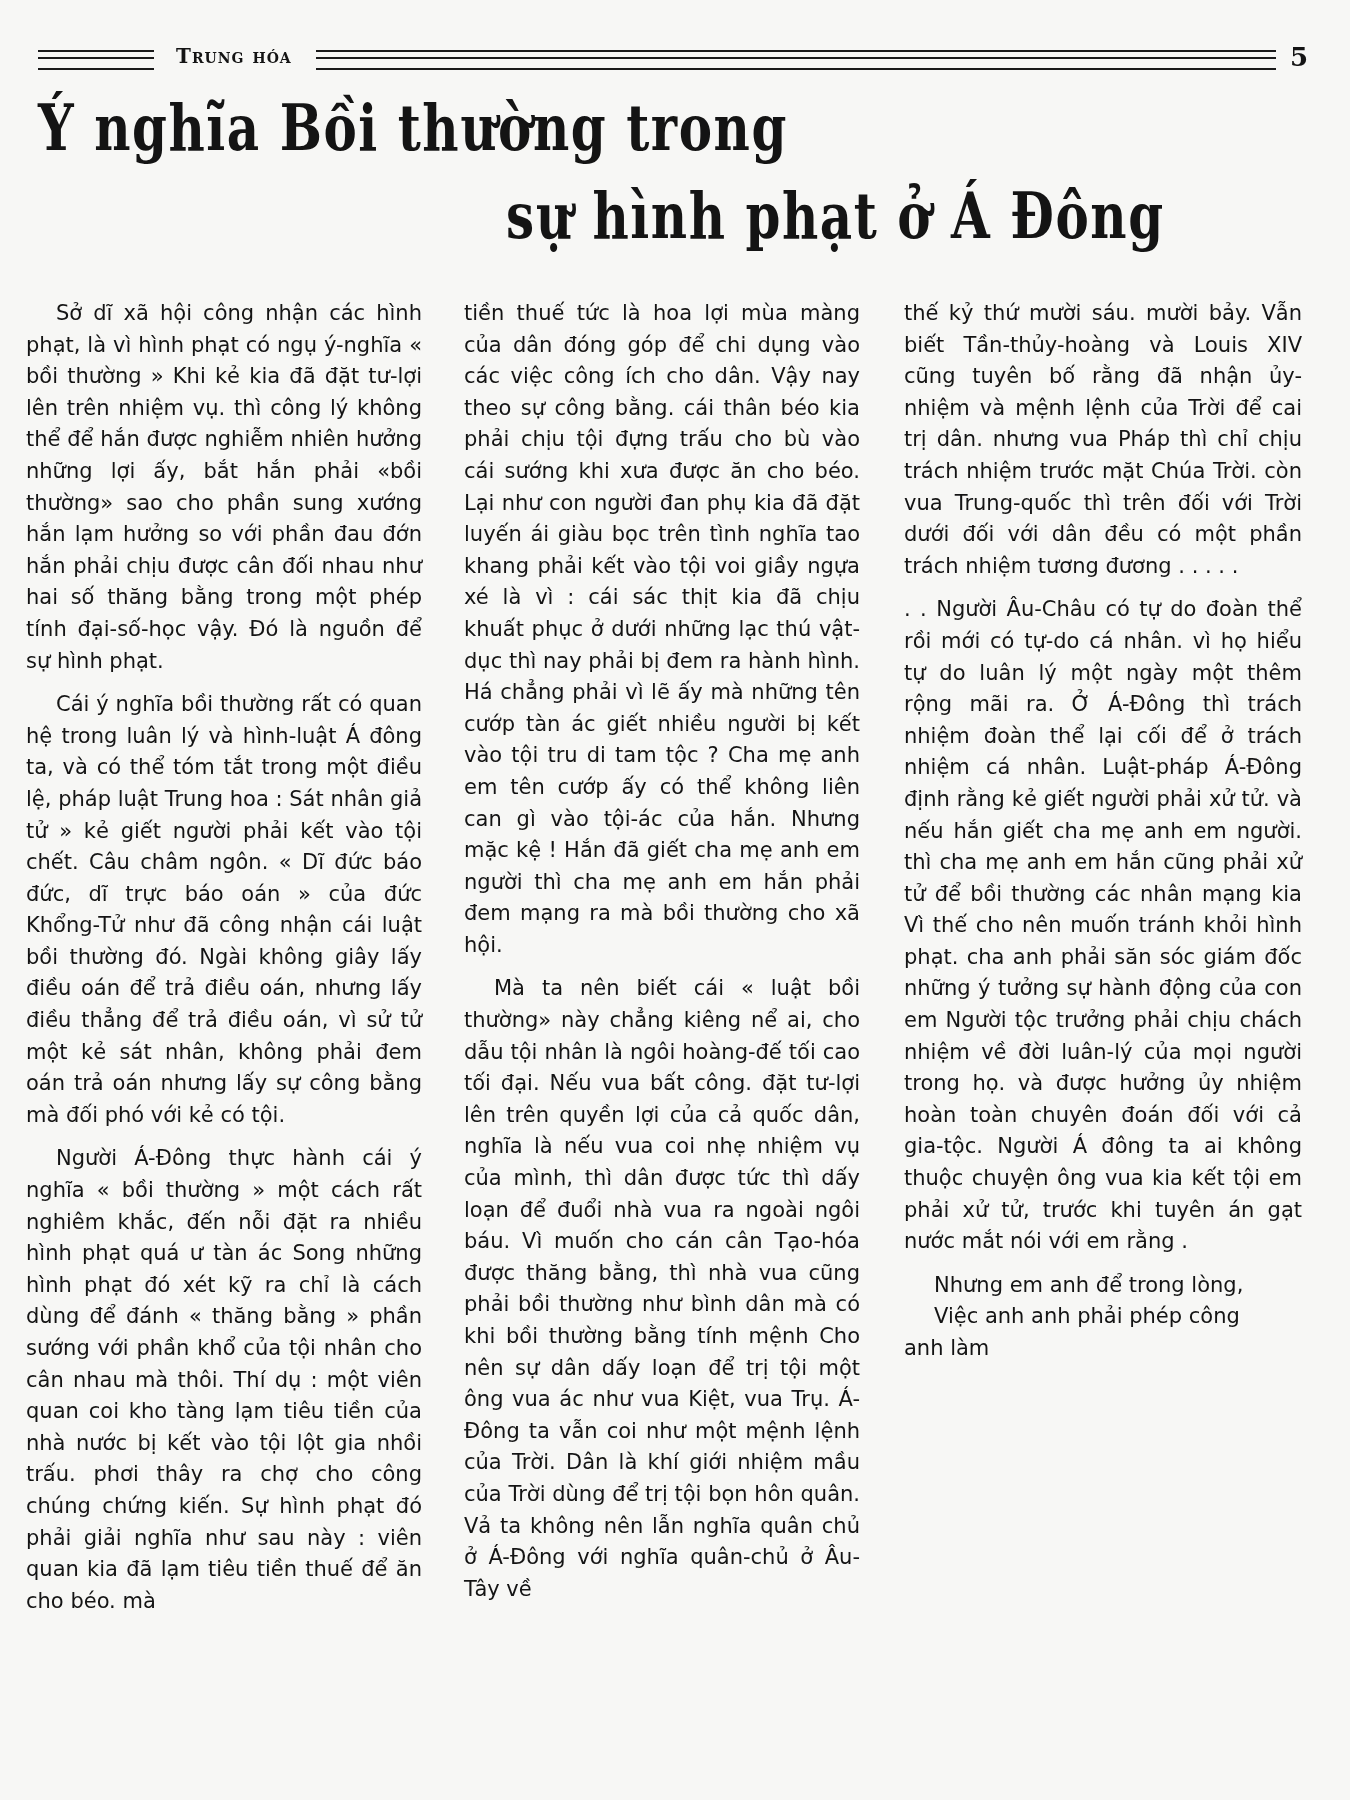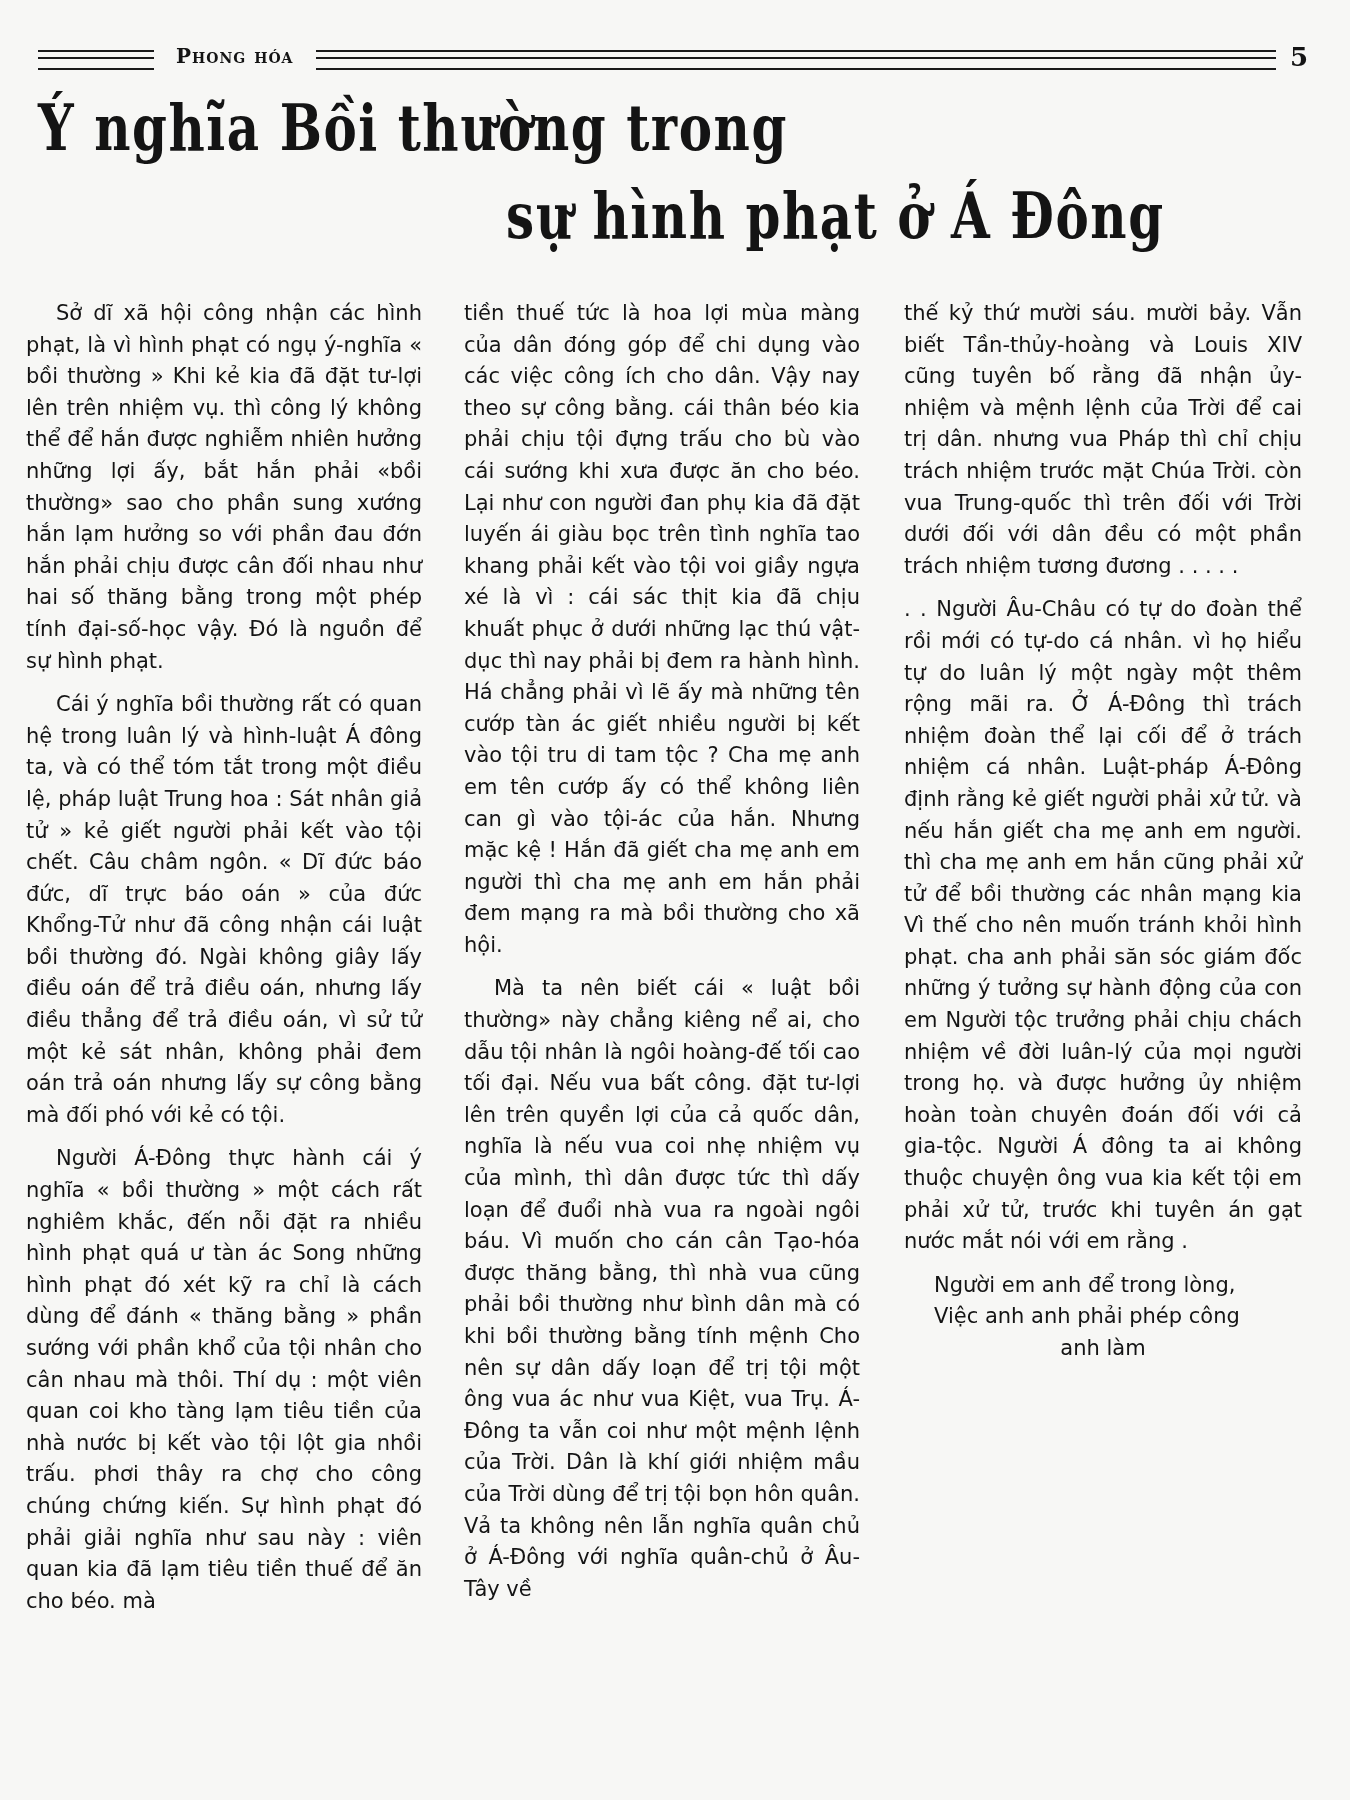--- a/index.html
+++ b/index.html
@@ -41,29 +41,29 @@
     position: absolute; top: 298px; width: 396px;
     font-family: "DejaVu Sans", sans-serif; font-size: 21px;
     line-height: 31.6px; text-align: justify;
   }
   .col-1 { left: 26px; }
   .col-2 { left: 464px; width: 396px; }
   .col-3 { left: 904px; width: 398px; }
   .col p { margin: 0 0 12px 0; text-indent: 30px; }
   .col p.cont { text-indent: 0; }
   .verse { margin: 0 0 12px 0; }
-  .verse div { text-align: center; }
+  .verse div { text-align: left; }
   .verse .v1, .verse .v2 { text-align: left; padding-left: 30px; }
 </style>
 </head>
 <body>
 
 <div class="header">
   <div class="rules-left"></div>
-  <div class="masthead">Phong hóa</div>
+  <div class="masthead">Trung hóa</div>
   <div class="rules-right"></div>
   <div class="page-num">5</div>
 </div>
 
 <div class="title title-1">Ý nghĩa Bồi thường trong</div>
 <div class="title title-2">sự hình phạt ở Á Đông</div>
 
 <div class="col col-1">
   <p>Sở dĩ xã hội công nhận các hình phạt, là vì hình phạt có ngụ ý-nghĩa « bồi thường » Khi kẻ kia đã đặt tư-lợi lên trên nhiệm vụ. thì công lý không thể để hắn được nghiễm nhiên hưởng những lợi ấy, bắt hắn phải «bồi thường» sao cho phần sung xướng hắn lạm hưởng so với phần đau đớn hắn phải chịu được cân đối nhau như hai số thăng bằng trong một phép tính đại-số-học vậy. Đó là nguồn để sự hình phạt.</p>
   <p>Cái ý nghĩa bồi thường rất có quan hệ trong luân lý và hình-luật Á đông ta, và có thể tóm tắt trong một điều lệ, pháp luật Trung hoa : Sát nhân giả tử » kẻ giết người phải kết vào tội chết. Câu châm ngôn. « Dĩ đức báo đức, dĩ trực báo oán » của đức Khổng-Tử như đã công nhận cái luật bồi thường đó. Ngài không giây lấy điều oán để trả điều oán, nhưng lấy điều thẳng để trả điều oán, vì sử tử một kẻ sát nhân, không phải đem oán trả oán nhưng lấy sự công bằng mà đối phó với kẻ có tội.</p>
@@ -72,17 +72,17 @@
 
 <div class="col col-2">
   <p class="cont">tiền thuế tức là hoa lợi mùa màng của dân đóng góp để chi dụng vào các việc công ích cho dân. Vậy nay theo sự công bằng. cái thân béo kia phải chịu tội đựng trấu cho bù vào cái sướng khi xưa được ăn cho béo. Lại như con người đan phụ kia đã đặt luyến ái giàu bọc trên tình nghĩa tao khang phải kết vào tội voi giầy ngựa xé là vì : cái sác thịt kia đã chịu khuất phục ở dưới những lạc thú vật-dục thì nay phải bị đem ra hành hình. Há chẳng phải vì lẽ ấy mà những tên cướp tàn ác giết nhiều người bị kết vào tội tru di tam tộc ? Cha mẹ anh em tên cướp ấy có thể không liên can gì vào tội-ác của hắn. Nhưng mặc kệ ! Hắn đã giết cha mẹ anh em người thì cha mẹ anh em hắn phải đem mạng ra mà bồi thường cho xã hội.</p>
   <p>Mà ta nên biết cái « luật bồi thường» này chẳng kiêng nể ai, cho dẫu tội nhân là ngôi hoàng-đế tối cao tối đại. Nếu vua bất công. đặt tư-lợi lên trên quyền lợi của cả quốc dân, nghĩa là nếu vua coi nhẹ nhiệm vụ của mình, thì dân được tức thì dấy loạn để đuổi nhà vua ra ngoài ngôi báu. Vì muốn cho cán cân Tạo-hóa được thăng bằng, thì nhà vua cũng phải bồi thường như bình dân mà có khi bồi thường bằng tính mệnh Cho nên sự dân dấy loạn để trị tội một ông vua ác như vua Kiệt, vua Trụ. Á-Đông ta vẫn coi như một mệnh lệnh của Trời. Dân là khí giới nhiệm mầu của Trời dùng để trị tội bọn hôn quân. Vả ta không nên lẫn nghĩa quân chủ ở Á-Đông với nghĩa quân-chủ ở Âu-Tây về</p>
 </div>
 
 <div class="col col-3">
   <p class="cont">thế kỷ thứ mười sáu. mười bảy. Vẫn biết Tần-thủy-hoàng và Louis XIV cũng tuyên bố rằng đã nhận ủy-nhiệm và mệnh lệnh của Trời để cai trị dân. nhưng vua Pháp thì chỉ chịu trách nhiệm trước mặt Chúa Trời. còn vua Trung-quốc thì trên đối với Trời dưới đối với dân đều có một phần trách nhiệm tương đương . . . . .</p>
   <p class="cont">. . Người Âu-Châu có tự do đoàn thể rồi mới có tự-do cá nhân. vì họ hiểu tự do luân lý một ngày một thêm rộng mãi ra. Ở Á-Đông thì trách nhiệm đoàn thể lại cối để ở trách nhiệm cá nhân. Luật-pháp Á-Đông định rằng kẻ giết người phải xử tử. và nếu hắn giết cha mẹ anh em người. thì cha mẹ anh em hắn cũng phải xử tử để bồi thường các nhân mạng kia Vì thế cho nên muốn tránh khỏi hình phạt. cha anh phải săn sóc giám đốc những ý tưởng sự hành động của con em Người tộc trưởng phải chịu chách nhiệm về đời luân-lý của mọi người trong họ. và được hưởng ủy nhiệm hoàn toàn chuyên đoán đối với cả gia-tộc. Người Á đông ta ai không thuộc chuyện ông vua kia kết tội em phải xử tử, trước khi tuyên án gạt nước mắt nói với em rằng .</p>
   <div class="verse">
-    <div class="v1">Người em anh để trong lòng,</div>
+    <div class="v1">Nhưng em anh để trong lòng,</div>
     <div class="v2">Việc anh anh phải phép công</div>
     <div class="v3">anh làm</div>
   </div>
 </div>
 
 </body></html>

